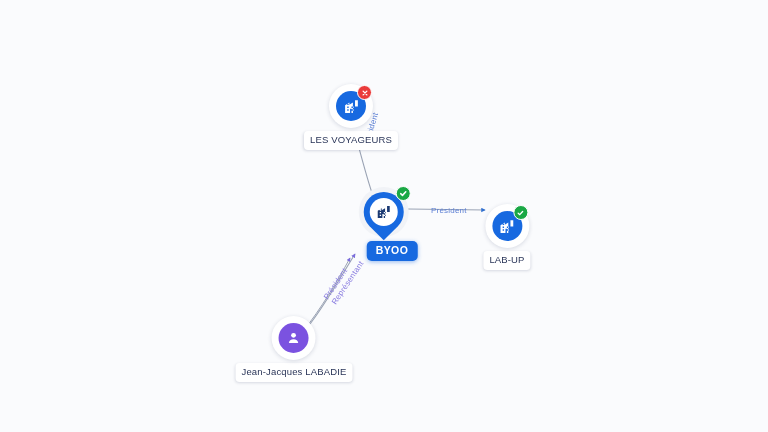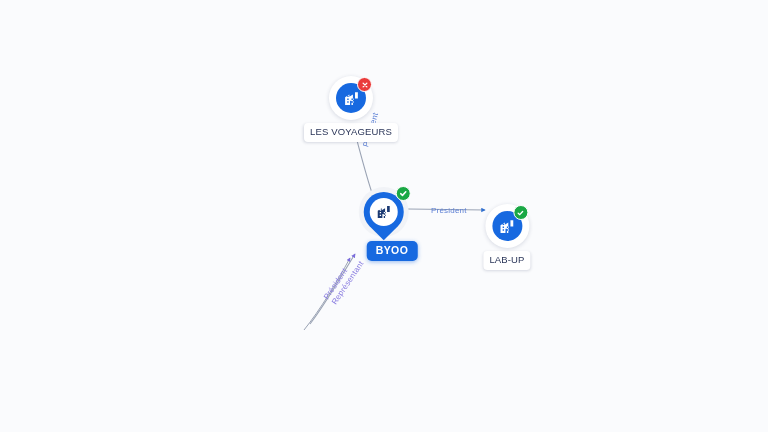--- a/index.html
+++ b/index.html
@@ -193,21 +193,21 @@
   </svg>
 
   <div class="edge-label blue" style="left:366px; top:143px; transform: rotate(-73deg);">Président</div>
 
   <div class="edge-label blue" style="left:431px; top:207px;">Président</div>
 
   <div class="edge-label purple" style="left:326px; top:295px; transform: rotate(-56deg);">Président</div>
 
   <div class="edge-label purple" style="left:334px; top:300px; transform: rotate(-56deg);">Représentant</div>
 
-  <div class="node" id="node-les-voyageurs" style="left:351px; top:76px; transform: translateX(-50%);">
+  <div class="node" id="node-les-voyageurs" style="left:351px; top:84px; transform: translateX(-50%);">
     <div class="node-halo">
       <div class="node-disc disc-blue">
         <svg width="17" height="17" viewBox="0 0 24 24" fill="#ffffff">
           <path d="M3 21V10.2l6-3.8v3.1l5-3.1V21h-2v-6h-2v6H3zm3-3h2v-2H6v2zm0-4h2v-2H6v2zm0-4h2V8H6v2zm6 8h3v-2h-3v2zm0-4h3v-2h-3v2zm5-6V3h4v9h-4z"></path>
         </svg>
       </div>
       <div class="badge badge-err">
         <svg width="8" height="8" viewBox="0 0 12 12" stroke="#ffffff" stroke-width="2" stroke-linecap="round">
           <path d="M3.2 3.2 L8.8 8.8 M8.8 3.2 L3.2 8.8"></path>
         </svg>
@@ -244,14 +244,25 @@
       </div>
       <div class="badge badge-ok">
         <svg width="8" height="8" viewBox="0 0 12 12" fill="none" stroke="#ffffff" stroke-width="2" stroke-linecap="round" stroke-linejoin="round">
           <path d="M2.6 6.2 L5 8.5 L9.4 3.7"></path>
         </svg>
       </div>
     </div>
     <div class="node-label">LAB-UP</div>
   </div>
 
+  <div class="node" id="node-labadie" style="left:294px; top:316px; transform: translateX(-50%);">
+    <div class="node-halo">
+      <div class="node-disc disc-purple">
+        <svg width="16" height="16" viewBox="0 0 24 24" fill="#ffffff">
+          <circle cx="12" cy="8" r="3.6"></circle>
+          <path d="M5 19.5c0-3.6 3.2-5.6 7-5.6s7 2 7 5.6z"></path>
+        </svg>
+      </div>
+    </div>
+    <div class="node-label">Jean-Jacques LABADIE</div>
+  </div>
 
 </div>
 
 </body></html>

